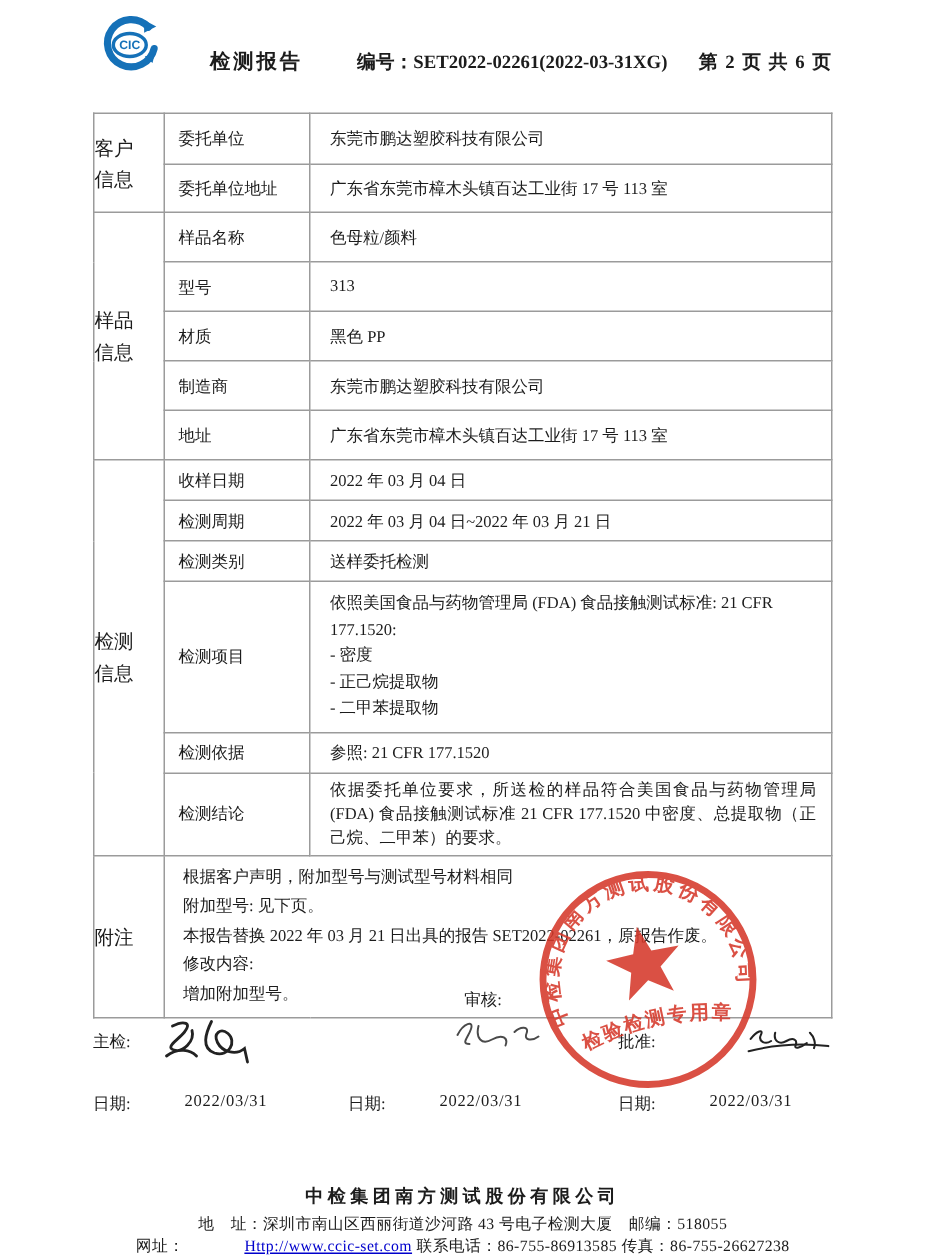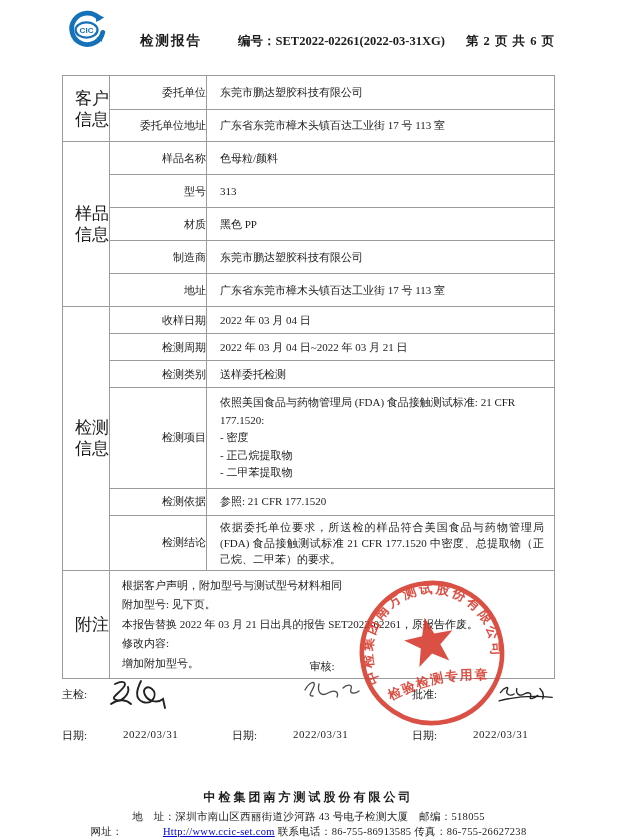--- a/index.html
+++ b/index.html
@@ -23,24 +23,24 @@
   .hdr-page { font-weight:bold; font-size:12.5px; margin-left:auto; white-space:nowrap; letter-spacing:1px; }
 
   
   table.report {
     position:absolute; top:75px; left:62px; width:493px;
     border-collapse:collapse; table-layout:fixed;
     font-size:11px;
   }
   table.report td { border:1px solid #9b9b9b; vertical-align:middle; }
   td.group {
-    text-align:right; white-space:pre-line; line-height:21px;
-    font-size:17px;
-  }
-  td.lbl { padding-left:9px;text-align:right; }
+    text-align:left; white-space:pre-line; line-height:21px;
+    font-size:13px;
+  }
+  td.lbl { padding-left:9px; }
   td.val { padding-left:13px; padding-right:8px; }
   tr.h34 { height:34px; } tr.h33 { height:33px; } tr.h32 { height:32px; } tr.h27 { height:27px; }
   td.multi { padding:6px 13px; line-height:17.5px; vertical-align:middle; }
   td.concl { padding:3px 10px 3px 13px; line-height:16px; text-align:justify; }
   td.notes { padding:5px 12px; line-height:19.5px; vertical-align:top; }
 
   
   .sig-area { position:absolute; top:666px; left:62px; width:493px; }
   .sig-row { display:flex; align-items:flex-end; height:48px; }
   .sig-col { display:flex; align-items:center; }

